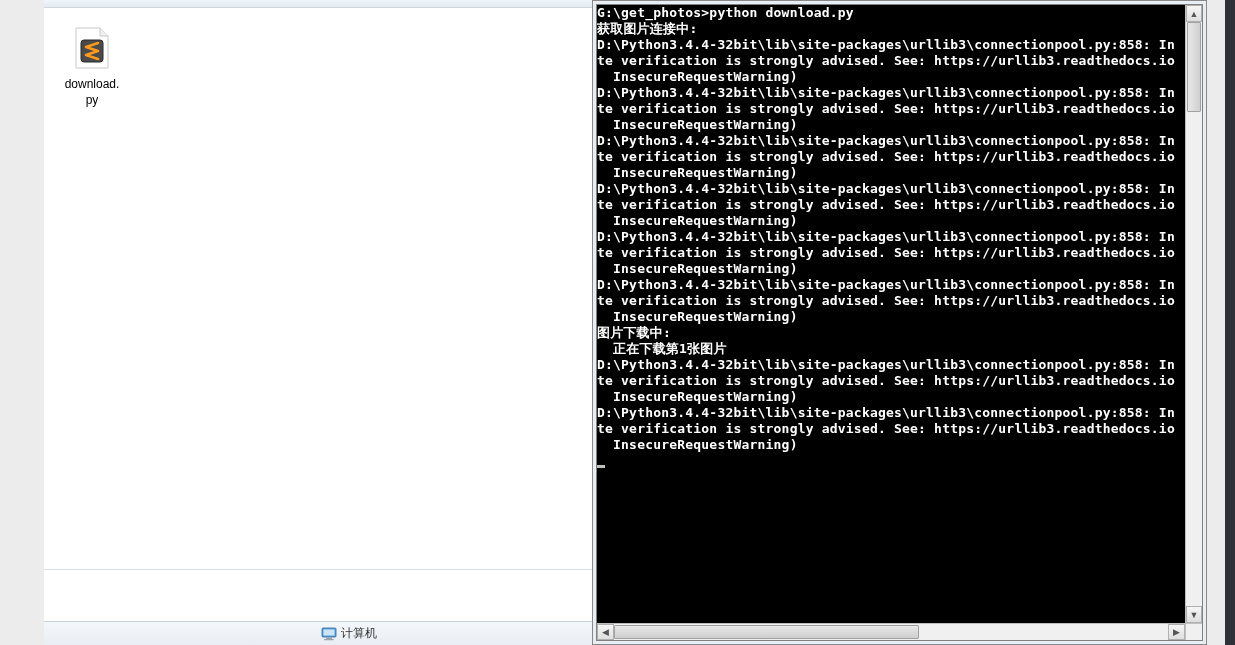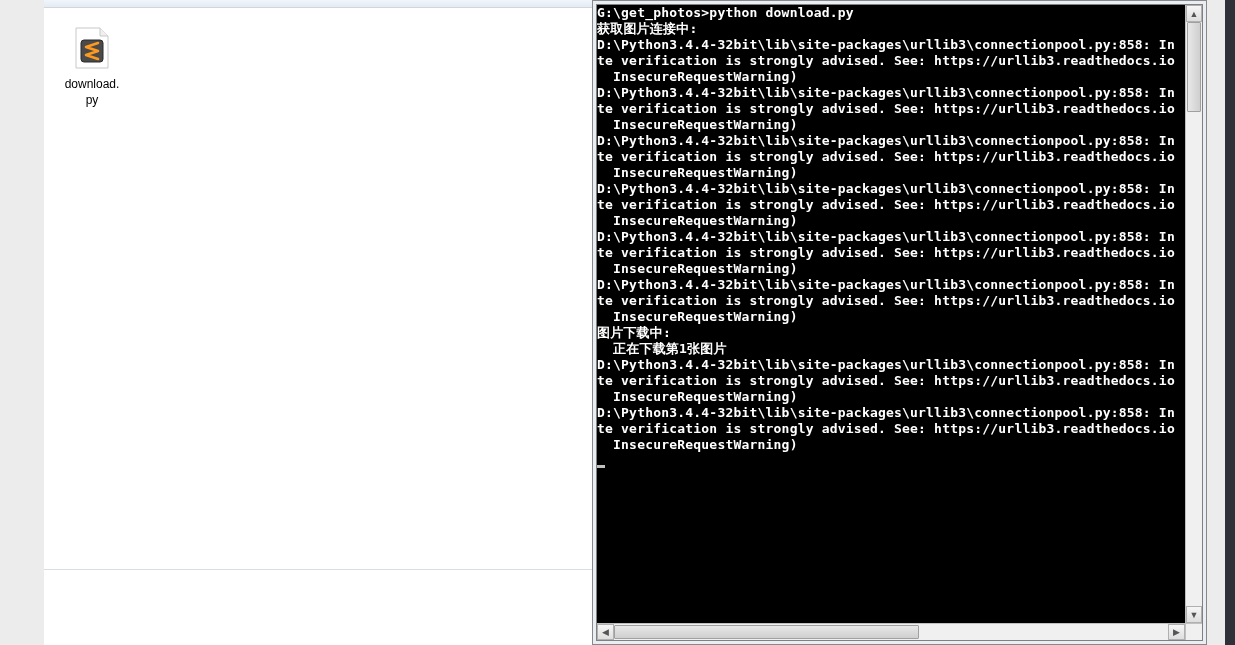--- a/index.html
+++ b/index.html
@@ -206,20 +206,31 @@
           <path d="M30 19 l-12 4 l12 4 l-12 4 l12 4" fill="none" stroke="#ff9a1f" stroke-width="2.5" stroke-linejoin="round" stroke-linecap="round"></path>
         </svg>
       </div>
       <div class="file-label">
         <span>download.</span><br>
         <span>py</span>
       </div>
     </div>
   </div>
   <div class="explorer-bottom-sep"></div>
+  <div class="statusbar">
+    <span class="statusbar-icon">
+      <svg viewBox="0 0 16 16">
+        <rect x="1" y="2" width="14" height="9" rx="1" fill="#5aa0d8" stroke="#2a6aa0" stroke-width="0.8"></rect>
+        <rect x="2.5" y="3.5" width="11" height="6" fill="#cde6f7"></rect>
+        <rect x="5" y="11.5" width="6" height="1.5" fill="#9aa4ae"></rect>
+        <rect x="3" y="13" width="10" height="1.2" rx="0.6" fill="#9aa4ae"></rect>
+      </svg>
+    </span>
+    <span>计算机</span>
+  </div>
 </div>
 
 <div class="terminal-window">
   <div class="terminal-inner">
     <div class="terminal-content" id="term-content"><div class="terminal-line"></div><div class="terminal-line">G:\get_photos&gt;python download.py</div><div class="terminal-line">获取图片连接中:</div><div class="terminal-line">D:\Python3.4.4-32bit\lib\site-packages\urllib3\connectionpool.py:858: In</div><div class="terminal-line">te verification is strongly advised. See: https://urllib3.readthedocs.io</div><div class="terminal-line">  InsecureRequestWarning)</div><div class="terminal-line">D:\Python3.4.4-32bit\lib\site-packages\urllib3\connectionpool.py:858: In</div><div class="terminal-line">te verification is strongly advised. See: https://urllib3.readthedocs.io</div><div class="terminal-line">  InsecureRequestWarning)</div><div class="terminal-line">D:\Python3.4.4-32bit\lib\site-packages\urllib3\connectionpool.py:858: In</div><div class="terminal-line">te verification is strongly advised. See: https://urllib3.readthedocs.io</div><div class="terminal-line">  InsecureRequestWarning)</div><div class="terminal-line">D:\Python3.4.4-32bit\lib\site-packages\urllib3\connectionpool.py:858: In</div><div class="terminal-line">te verification is strongly advised. See: https://urllib3.readthedocs.io</div><div class="terminal-line">  InsecureRequestWarning)</div><div class="terminal-line">D:\Python3.4.4-32bit\lib\site-packages\urllib3\connectionpool.py:858: In</div><div class="terminal-line">te verification is strongly advised. See: https://urllib3.readthedocs.io</div><div class="terminal-line">  InsecureRequestWarning)</div><div class="terminal-line">D:\Python3.4.4-32bit\lib\site-packages\urllib3\connectionpool.py:858: In</div><div class="terminal-line">te verification is strongly advised. See: https://urllib3.readthedocs.io</div><div class="terminal-line">  InsecureRequestWarning)</div><div class="terminal-line">图片下载中:</div><div class="terminal-line">  正在下载第1张图片</div><div class="terminal-line">D:\Python3.4.4-32bit\lib\site-packages\urllib3\connectionpool.py:858: In</div><div class="terminal-line">te verification is strongly advised. See: https://urllib3.readthedocs.io</div><div class="terminal-line">  InsecureRequestWarning)</div><div class="terminal-line">D:\Python3.4.4-32bit\lib\site-packages\urllib3\connectionpool.py:858: In</div><div class="terminal-line">te verification is strongly advised. See: https://urllib3.readthedocs.io</div><div class="terminal-line">  InsecureRequestWarning)</div><div class="terminal-line"><span class="cursor"></span></div></div>
     <div class="vscroll">
       <div class="btn">▲</div>
       <div class="track">
         <div class="thumb"></div>
       </div>

